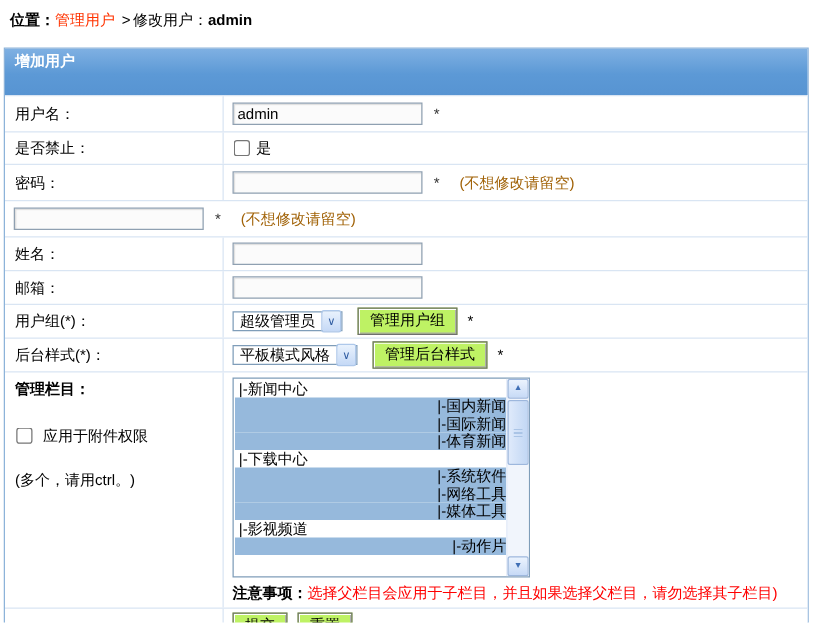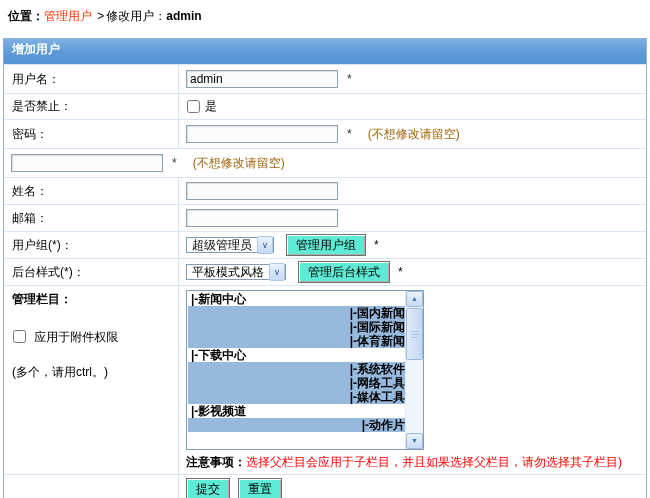--- a/index.html
+++ b/index.html
@@ -14,21 +14,21 @@
   .crumb-bold{font-weight:bold;text-align:right;}
   .crumb-link{color:var(--link-red,#ff3300);font-weight:normal;cursor:pointer;}
   .crumb-sep{margin:0 2px;}
 
   
   .panel{
     position:absolute;top:38px;left:3px;width:644px;box-sizing:border-box;
     border:1px solid var(--table-border,#8db3d9);background:#fff;
   }
   .panel-header{
-    height:25px;line-height:21px;padding-left:8px;
+    height:37px;line-height:21px;padding-left:8px;
     background:linear-gradient(to bottom,#7fb0e2 0%,#5c99d6 55%,#5794d2 100%);
     color:#fff;font-weight:bold;font-size:12px;
   }
   .row{display:flex;border-top:1px solid var(--grid-line,#d9e5f3);background:#fff;}
   .cell-label{
     width:175px;box-sizing:border-box;padding-left:8px;flex:none;
     display:flex;align-items:center;
     border-right:1px solid var(--grid-line,#d9e5f3);
   }
   .cell-field{flex:1;display:flex;align-items:center;padding-left:7px;min-width:0;}
@@ -55,40 +55,40 @@
   .dropdown .sel-arrow{
     width:16px;height:18px;flex:none;display:flex;align-items:center;justify-content:center;
     background:linear-gradient(to bottom,#e9f2fd,#c5d9f6);
     border:1px solid #aec8ea;box-sizing:border-box;border-radius:2px;
     color:#2d5aa0;font-size:9px;line-height:1;
   }
 
   
   .btn{
     display:inline-block;height:22px;line-height:20px;padding:0 9px;
-    background:#5eead4;border:1px solid #6f6f6f;
+    background:#bef264;border:1px solid #6f6f6f;
     box-shadow:inset 1px 1px 0 #ffffff,inset -1px -1px 0 #aeaeae;
-    font-family:Liberation Sans, sans-serif;font-size:12px;color:#000;
+    font-family:Liberation Mono, monospace;font-size:12px;color:#000;
     margin-right:8px;cursor:pointer;box-sizing:border-box;
   }
 
   
   .row-columns{align-items:stretch;}
   .cell-label-stack{display:block;padding-top:5px;align-items:flex-start;}
   .lbl-strong{font-weight:bold;}
   .stack-check{margin-top:21px;}
   .stack-hint{margin-top:18px;}
   .cell-field-stack{display:block;padding-top:4px;padding-bottom:4px;}
 
   .listbox{
     position:relative;width:238px;height:160px;box-sizing:border-box;
     border:1px solid #7f9db9;background:#fff;overflow:hidden;
   }
   .opts{position:absolute;left:1px;top:1px;right:18px;overflow:hidden;bottom:1px;}
-  .opt{height:14px;line-height:14px;padding-left:3px;white-space:nowrap;overflow:hidden;font-weight:bold;}
+  .opt{height:14px;line-height:14px;padding-left:3px;white-space:nowrap;overflow:hidden;}
   .opt.indent{padding-left:11px;text-align:right;}
   .opt.sel{background:var(--selection-blue,#96b9dc);}
 
   .sb{position:absolute;top:0;right:0;width:17px;bottom:0;background:#f1f5fc;border-left:1px solid #e3ebf7;}
   .sb-btn{
     position:absolute;left:0;width:17px;height:16px;box-sizing:border-box;
     background:linear-gradient(to bottom,#ebf3fe,#c7daf6);
     border:1px solid #9db7dd;border-radius:2px;
     color:#3f6fb5;font-size:7px;text-align:center;line-height:14px;cursor:pointer;
   }

